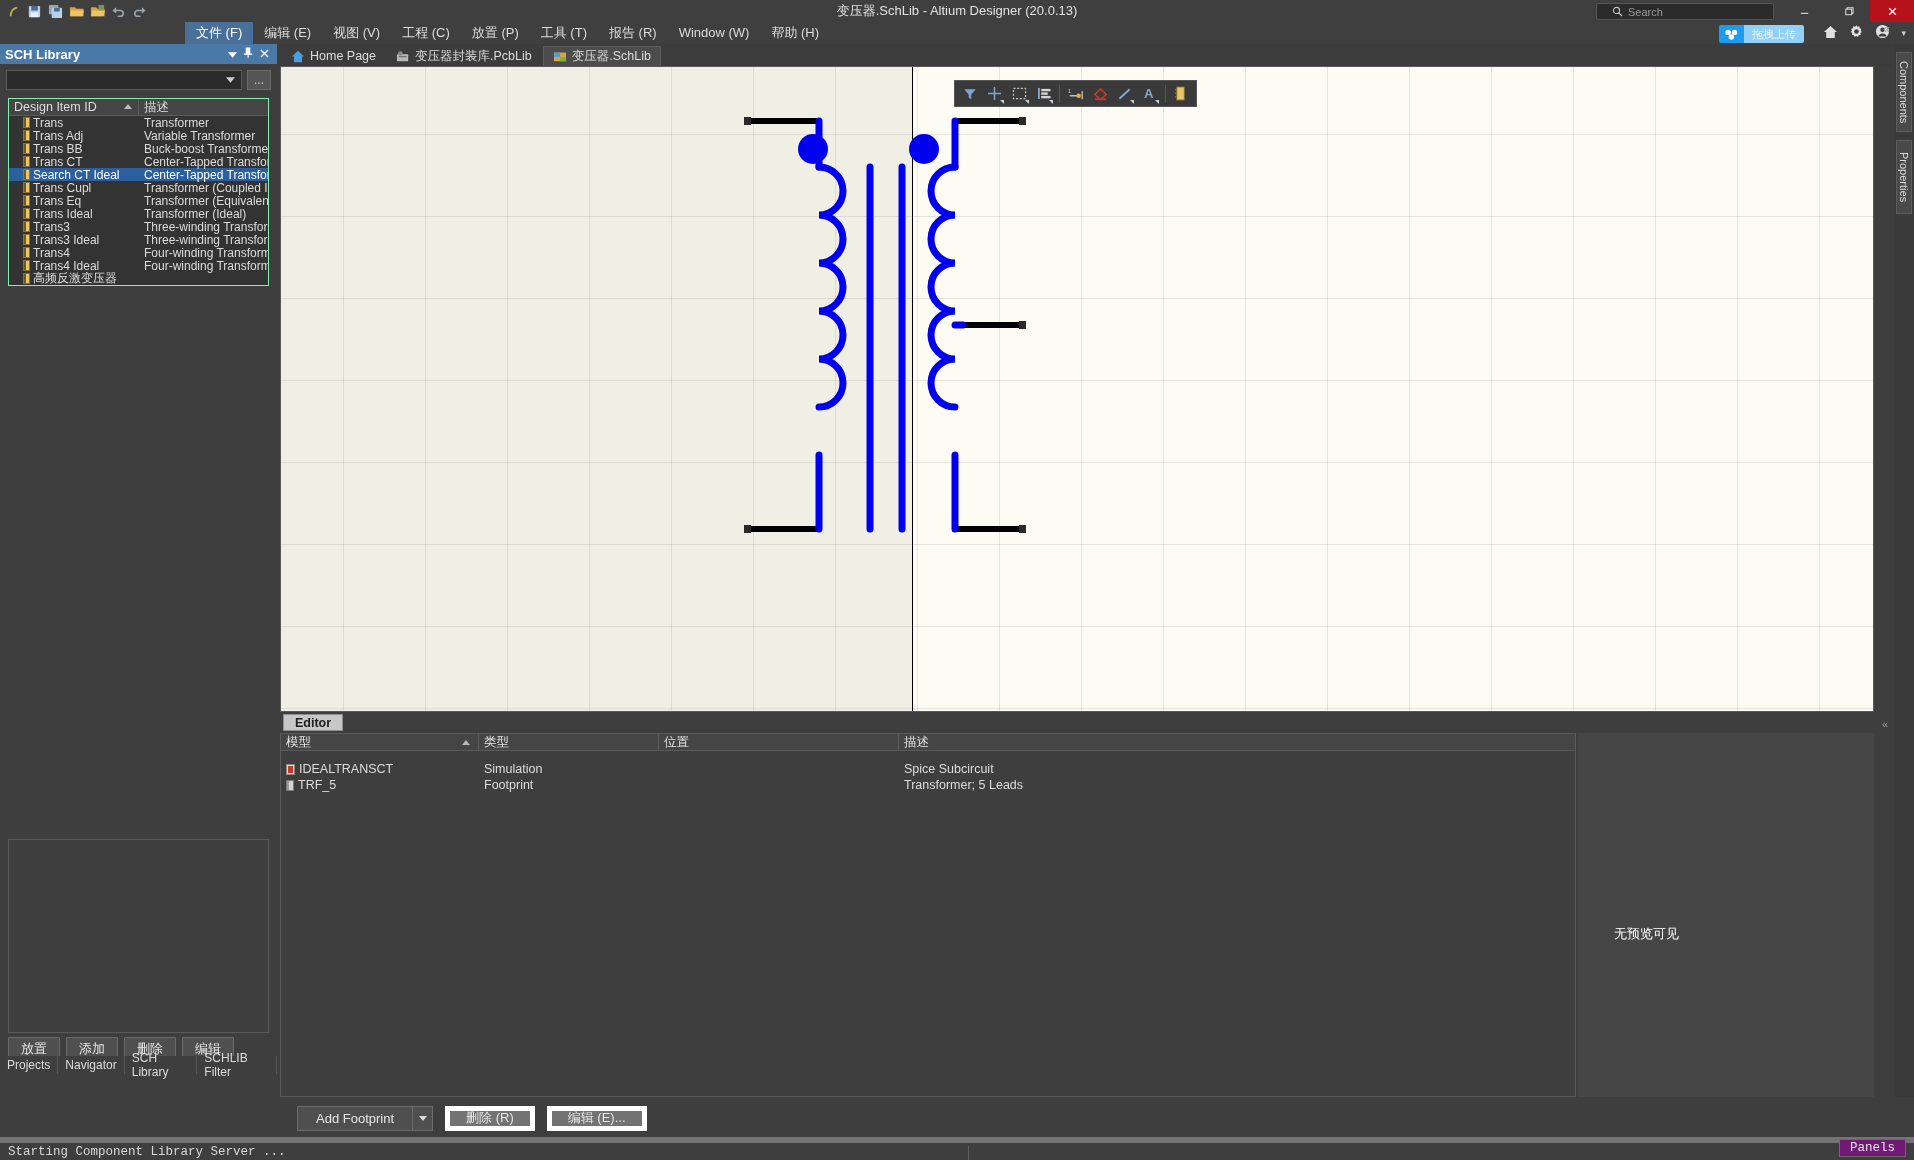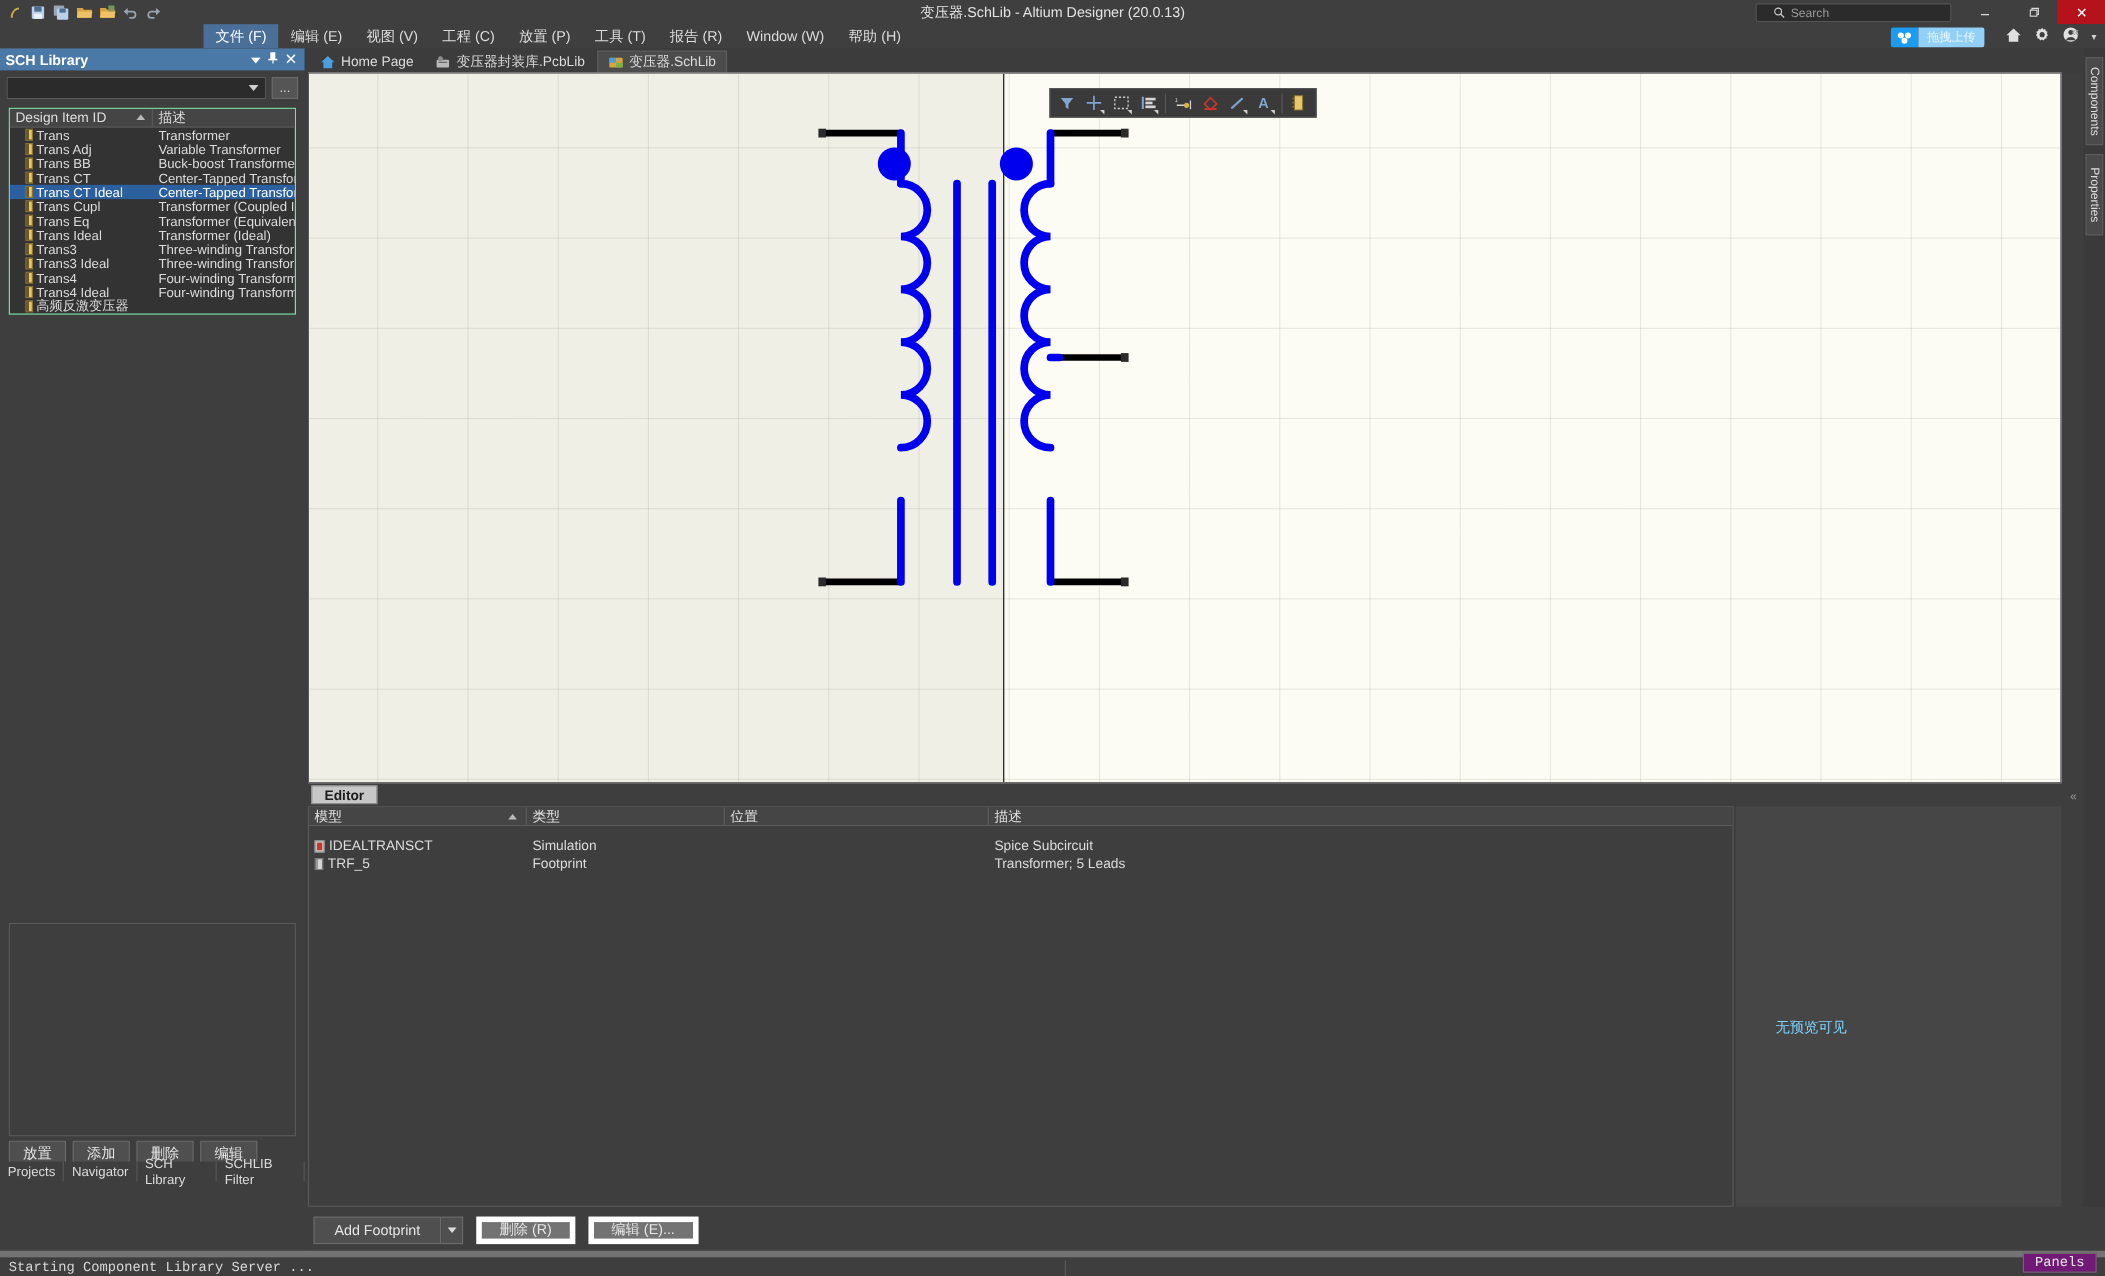--- a/index.html
+++ b/index.html
@@ -223,29 +223,29 @@
     border:1px solid #7d7d7d; flex:0 0 auto;}
 
   .mt-collapse { position:absolute; right:4px; top:716px; color:#9a9a9a; font-size:11px;}
 
   
   .previewpane {
     position:absolute; left:1578px; top:733px; width:296px; height:364px;
     background:#464646;
   }
   .previewtext {
-    position:absolute; left:36px; top:192px; font-size:13px; color:#7dd3fc;
+    position:absolute; left:36px; top:192px; font-size:13px; color:#ffffff;
   }
 
   
   .bottombar {
     position:absolute; left:277px; top:1101px; width:1637px; height:34px;
     background:#3e3e3e; display:flex; align-items:center; padding-left:8px; gap:12px;
   }
-  .splitbtn { display:flex; }
+  .splitbtn { display:flex;margin-left:12px; }
   .splitbtn .main {
     background:#4f4f4f; border:1px solid #6b6b6b; color:#e6e6e6; height:25px;
     padding:0 18px; font-size:13px; display:flex; align-items:center;
   }
   .splitbtn .arrow {
     background:#4f4f4f; border:1px solid #6b6b6b; border-left:none; width:20px; height:25px;
     display:flex; align-items:center; justify-content:center;
   }
   .splitbtn .arrow i {
     width:0;height:0;border-left:4px solid transparent;border-right:4px solid transparent;
@@ -480,21 +480,21 @@
           <div class="librow">
             <div class="c1">
               <span class="chipicon"></span>
               <span>Trans CT</span>
             </div>
             <div class="c2">Center-Tapped Transform</div>
           </div>
           <div class="librow sel">
             <div class="c1">
               <span class="chipicon"></span>
-              <span>Trans CT Ideal</span>
+              <span>Search CT Ideal</span>
             </div>
             <div class="c2">Center-Tapped Transform</div>
           </div>
           <div class="librow">
             <div class="c1">
               <span class="chipicon"></span>
               <span>Trans Cupl</span>
             </div>
             <div class="c2">Transformer (Coupled In</div>
           </div>

